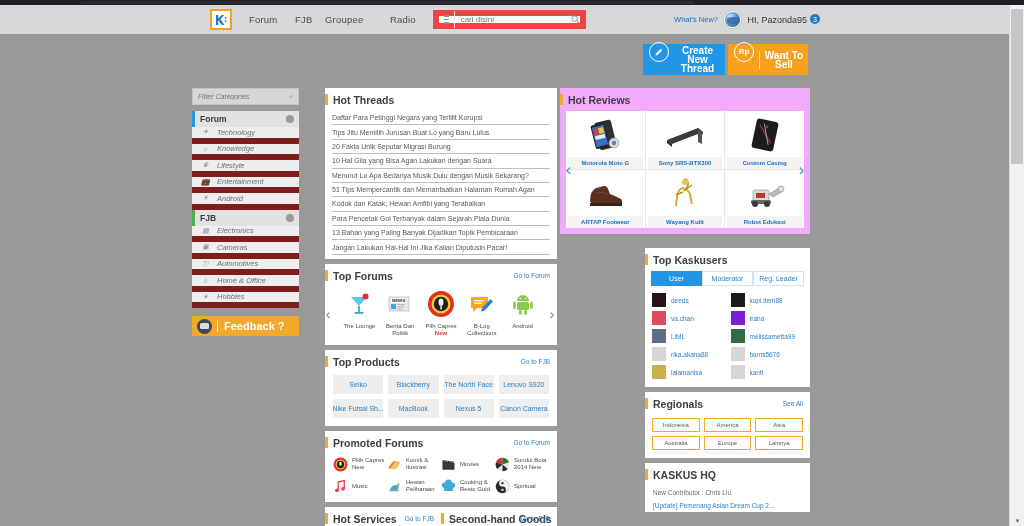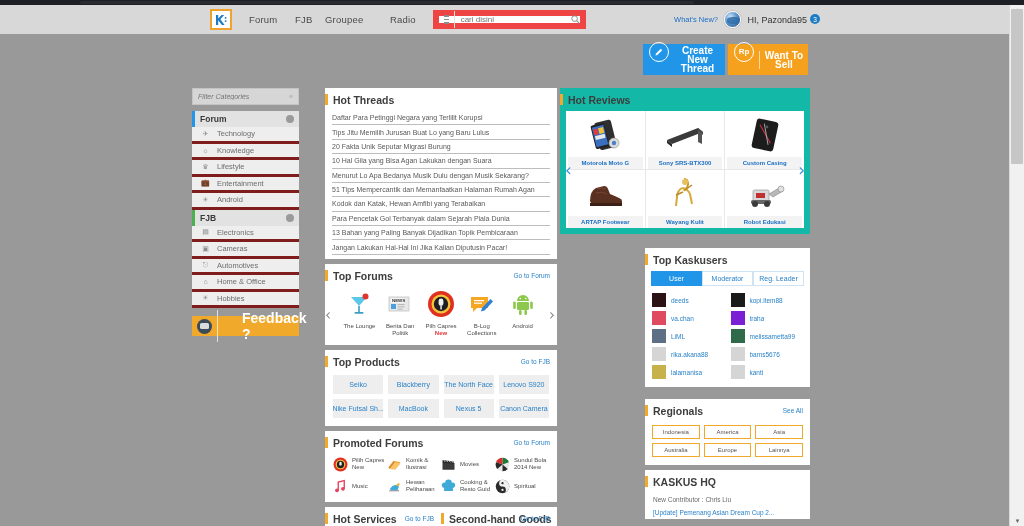--- a/index.html
+++ b/index.html
@@ -130,43 +130,44 @@
   }
   .side-head .bar {
     position:absolute; left:0; top:0; width:3px; height:100%;
   }
   .side-head .gear {
     position:absolute; right:5px; top:4px; width:8px; height:8px;
     border-radius:50%; background:#9a9a9a;
   }
   .side-item {
     height:16.5px; display:flex; align-items:center; padding-left:8px;
-    font-size:7.5px; color:#6d6d6d; border-bottom:3px solid #7f1d1d;
+    font-size:7.5px; color:#6d6d6d; border-bottom:6px solid #7f1d1d;
     cursor:pointer;
+    font-style:italic;
   }
   .side-item .si {
     width:11px; height:10px; margin-right:6px; flex:none;
     display:flex; align-items:center; justify-content:center;
     font-size:7px; color:#8e8e8e;
   }
   .feedback {
     margin-top:8px; height:20px; background:#f0a92a; display:flex;
     align-items:center; cursor:pointer;
   }
   .feedback .fb-ic {
     width:15px; height:15px; border-radius:50%; background:#3b4b57;
     margin:0 5px; flex:none; position:relative;
   }
   .feedback .fb-ic::after{
     content:""; position:absolute; left:3px; top:4.5px; width:9px; height:6px;
     background:#dcdcdc; border-radius:1.5px;
   }
   .feedback .fb-lb {
-    color:#fff; font-size:14px; font-weight:bold;
-    border-left:1px solid rgba(255,255,255,.7); padding-left:24px;
+    color:#fff; font-size:11px; font-weight:bold;
+    border-left:1px solid rgba(255,255,255,.7); padding-left:6px;
   }
 
   
   .card { background:#fff; }
   .card-title {
     position:relative; font-size:10.5px; font-weight:bold; color:#3d3d3d;
     padding:6px 0 5px 8px;
   }
   .card-title .tb {
     position:absolute; left:0; top:6px; width:3px; height:11px;
@@ -180,21 +181,21 @@
   .center { position:absolute; left:325px; top:88px; width:232px; }
   .thread-list { padding:0 7px 4px 7px; }
   .thread-item {
     font-size:7px; color:#585858; padding:3.2px 0 3.2px 0;
     border-bottom:1px solid #bdbdbd; cursor:pointer; white-space:nowrap;
     overflow:hidden; text-overflow:ellipsis;
   }
 
   
   .reviews {
-    position:absolute; left:560px; top:88px; width:250px; background:#14b8a6;
+    position:absolute; left:560px; top:88px; width:250px; background:#f0abfc;
   }
   .rev-grid {
     position:relative; display:grid; grid-template-columns:repeat(3,1fr);
     margin:0 6px 6px 6px; gap:1px; background:#e8e8e8;
   }
   .rev-cell {
     background:#fff; padding:5px 2px 0 2px; cursor:pointer;
     display:flex; flex-direction:column; align-items:center;
   }
   .rev-img {
@@ -825,21 +826,21 @@
           <span class="u-av" style="background:#c7b14a"></span>
           <span class="u-nm">lalamanisa</span>
         </div>
         <div class="user-it">
           <span class="u-av" style="background:#d5d5d5"></span>
           <span class="u-nm">kanti</span>
         </div>
       </div>
     </div>
 
-    <div class="card" style="margin-top:12px;">
+    <div class="card" style="margin-top:5px;">
       <div class="card-title">
         <span class="tb" style="background:#f0a92a"></span>
         <span>Regionals</span>
         <span class="goto">See All</span>
       </div>
       <div class="reg-grid">
         <div class="reg-chip">Indonesia</div>
         <div class="reg-chip">America</div>
         <div class="reg-chip">Asia</div>
         <div class="reg-chip">Australia</div>

